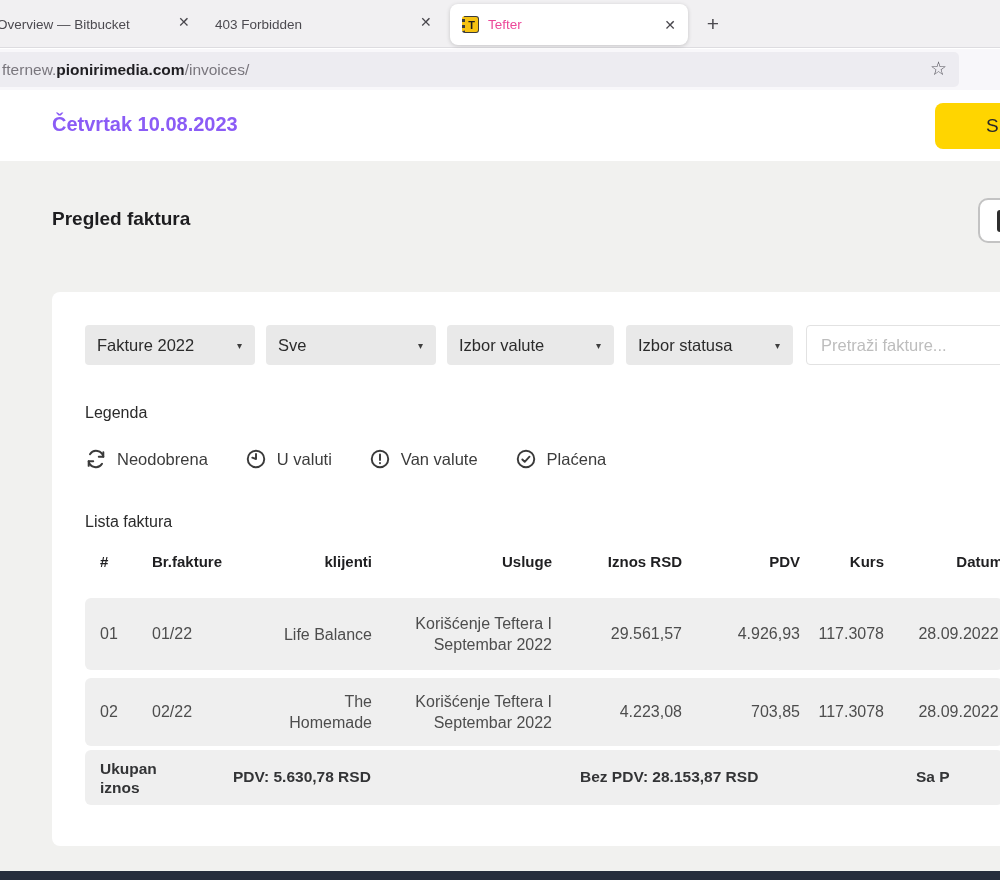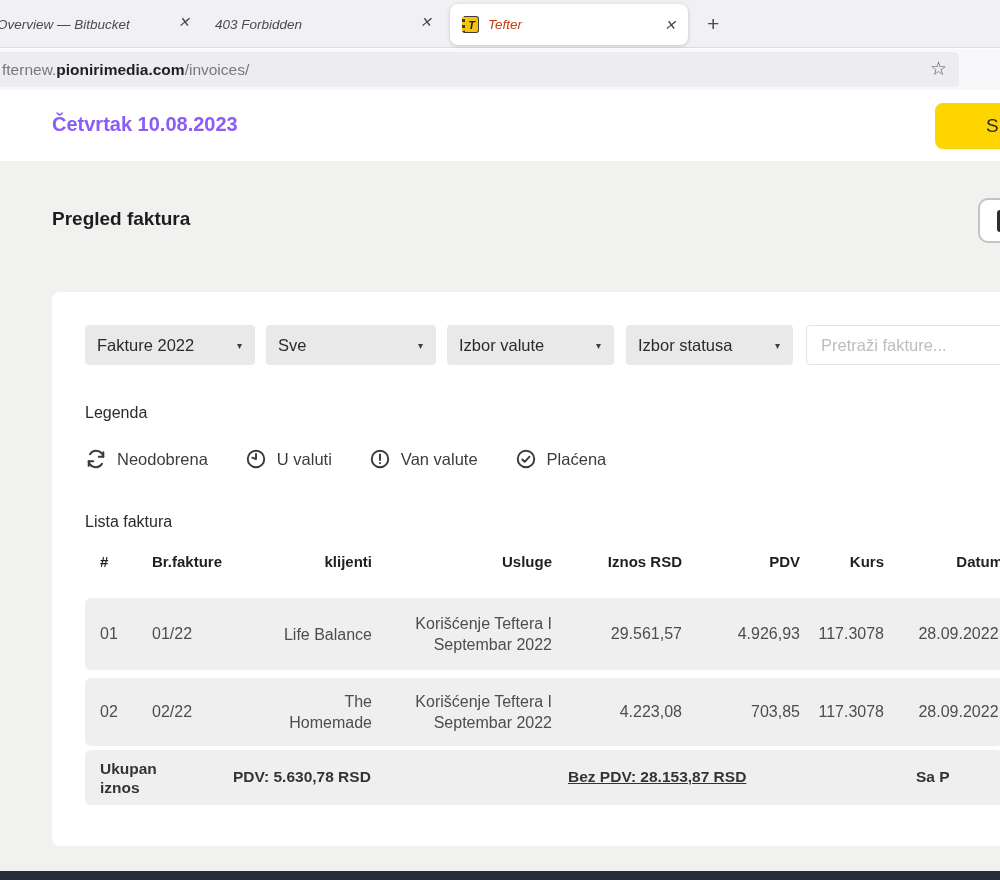--- a/index.html
+++ b/index.html
@@ -4,33 +4,33 @@
 <style>
   * { margin:0; padding:0; box-sizing:border-box; }
   html,body { width:1000px; height:880px; }
   body {
     font-family:"Liberation Sans", sans-serif;
     position:relative; overflow:hidden; background:#fff;
     -webkit-font-smoothing:antialiased;
   }
   
   .tabstrip { position:absolute; top:0; left:0; width:1000px; height:48px;
-    background:#f1f0f2; border-bottom:1px solid #dddce0;font-style:italic; }
+    background:#f1f0f2; border-bottom:1px solid #dddce0; }
   .tab1-title { position:absolute; left:-3px; top:17px; color:#4c4a50; font-size:13.5px; white-space:nowrap; }
   .tab1-close { position:absolute; left:178px; top:15px; }
   .tab2-title { position:absolute; left:215px; top:17px; color:#4c4a50; font-size:13.5px; white-space:nowrap; }
   .tab2-close { position:absolute; left:420px; top:15px; }
   .tab-close { color:#49474d; font-size:14px; line-height:1; cursor:pointer; }
   .tab-active { position:absolute; left:450px; top:4px; width:238px; height:41px;
     background:#ffffff; border-radius:8px; box-shadow:0 1px 4px rgba(0,0,0,.18);
     display:flex; align-items:center; padding:0 12px; }
   .favicon { width:17px; height:17px; background:#f5c211; border:1.5px solid #3b3b3b;
     border-left:3px dotted #3b3b3b; border-radius:3px; color:#1d1d1d; font-size:11px;
     font-weight:bold; display:flex; align-items:center; justify-content:center; }
-  .tab-active-title { margin-left:9px; font-size:13.5px; color:#c2410c; flex:1; }
+  .tab-active-title { margin-left:9px; font-size:13.5px; color:#ec4899; flex:1; }
   .newtab { position:absolute; left:700px; top:11px; font-size:21px; color:#4c4a50;
     width:26px; height:26px; text-align:center; line-height:25px; cursor:pointer; }
   .urlrow { position:absolute; top:49px; left:0; width:1000px; height:41px; background:#f8f7fa; }
   .urlfield { position:absolute; left:-14px; top:3px; width:973px; height:35px;
     background:#edecf1; border-radius:5px; display:flex; align-items:center; }
   .urltext { position:absolute; left:16px; top:9px; font-size:15.5px; white-space:nowrap; }
   .url-dim { color:#79767d;margin-top:13px; } .url-strong { color:#1f1e22; font-weight:600; }
   .star { position:absolute; right:12px; top:5px; font-size:19px; color:#55535b; cursor:pointer; }
   
   .appheader { position:absolute; top:90px; left:0; width:1000px; height:71px; background:#ffffff; }
@@ -72,21 +72,21 @@
     font-size:16px; color:#4d4d4d; }
   .row1 { top:306px; height:72px; } .row2 { top:386px; height:68px; }
   .c1 { padding-left:15px; } .c2 { padding-left:22px; }
   .cr { text-align:right; }
   .wrap-narrow { display:inline-block; max-width:95px; line-height:21px; }
   .wrap-mid { display:inline-block; max-width:165px; line-height:21px; }
   .tfoot { position:absolute; left:33px; top:458px; width:918px; height:55px;
     background:#efefef; border-radius:6px; font-size:15.5px; font-weight:600; color:#333436; }
   .f-label { position:absolute; left:15px; top:9px; width:70px; line-height:19px; }
   .f-pdv { position:absolute; left:100px; top:18px;margin-left:48px; }
-  .f-bez { position:absolute; left:483px; top:18px;text-decoration:underline; }
+  .f-bez { position:absolute; left:495px; top:18px; }
   .f-sa { position:absolute; left:831px; top:18px; white-space:nowrap; }
   .bottombar { position:absolute; left:0; bottom:0; width:1000px; height:9px; background:#262d3c; }
 </style>
 </head>
 <body>
 
 <div class="tabstrip">
   <span class="tab1-title">Overview — Bitbucket</span>
   <span class="tab-close tab1-close">✕</span>
   <span class="tab2-title">403 Forbidden</span>

